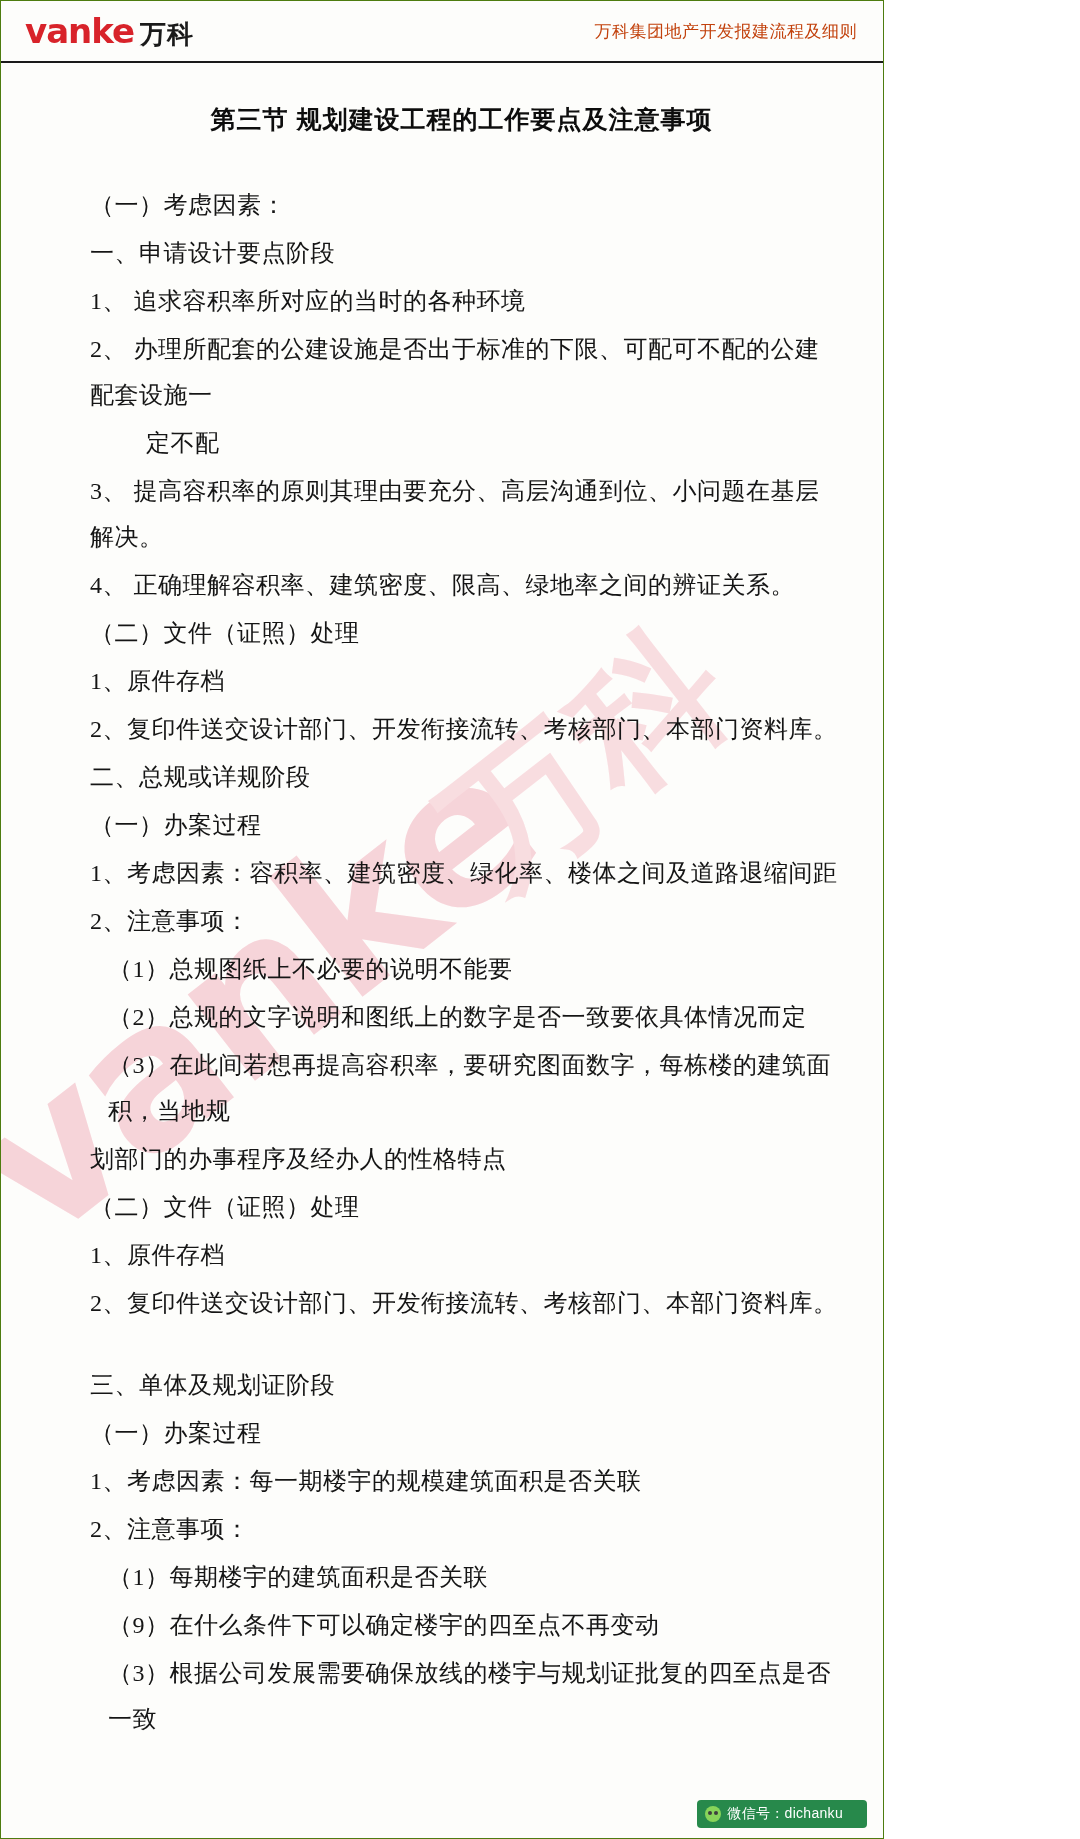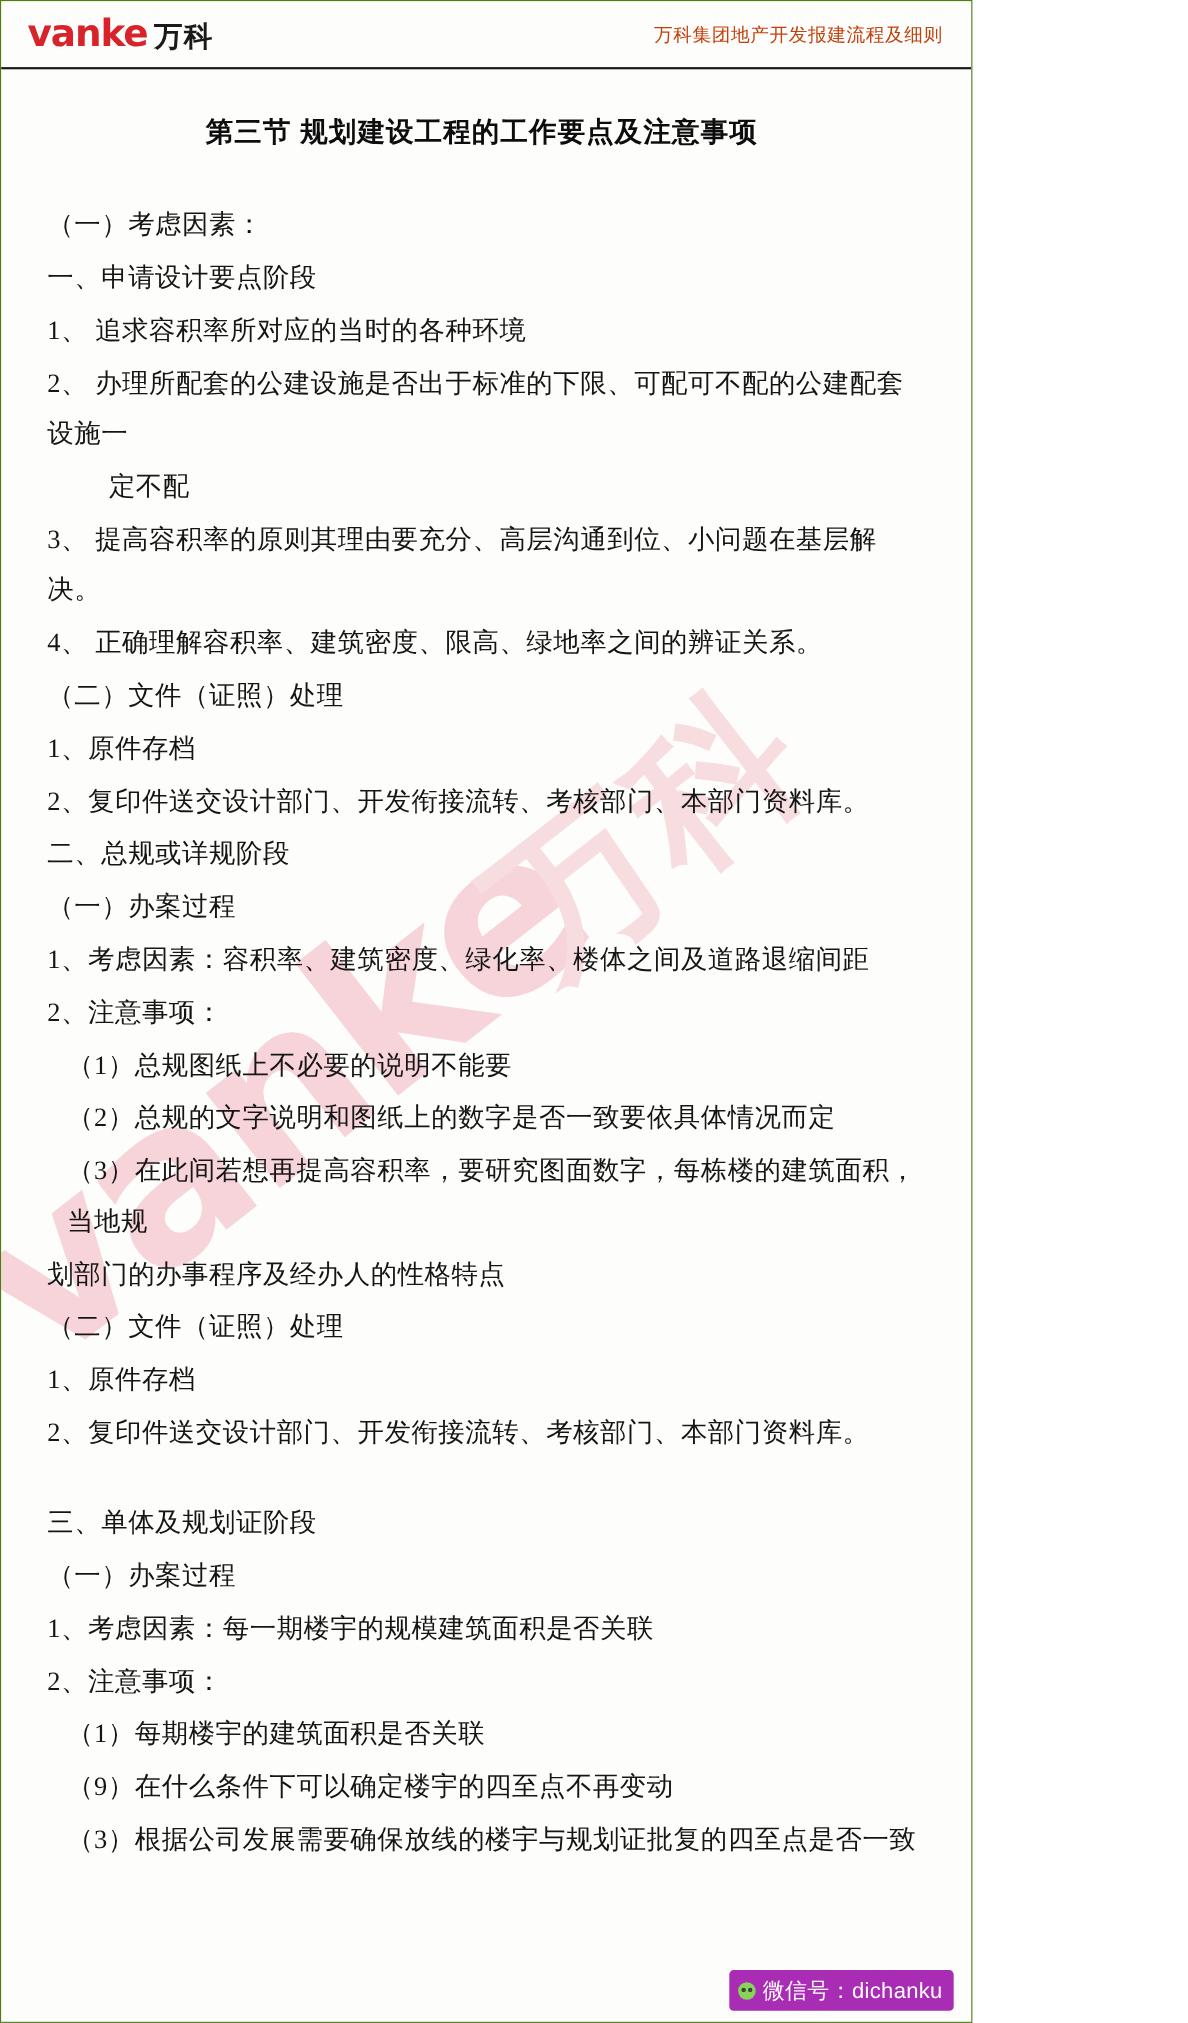--- a/index.html
+++ b/index.html
@@ -98,20 +98,21 @@
     color: #f5c3cb;
     font-family: "Liberation Sans", sans-serif;
     letter-spacing: 4px;
   }
 
   
   .content {
     position: relative;
     z-index: 2;
     padding: 26px 42px 0 34px;
+    margin-left: 47px;
   }
   .doc-title {
     text-align: center;
     font-family: "Liberation Sans", sans-serif;
     font-weight: bold;
     font-size: 25px;
     letter-spacing: 1px;
     margin: 14px 0 46px 0;
     color: #0d0d0d;
   }
@@ -145,26 +146,26 @@
 
   
   .footer-badge {
     position: absolute;
     right: 16px;
     bottom: 10px;
     z-index: 5;
     display: flex;
     align-items: center;
     gap: 6px;
-    background: #a21caf;
+    background: #15803d;
     color: #ffffff;
     border-radius: 4px;
-    padding: 5px 10px 5px 8px;
-    font-family: "Liberation Sans", sans-serif;
-    font-size: 20px;
+    padding: 5px 24px 5px 8px;
+    font-family: "Liberation Sans", sans-serif;
+    font-size: 14px;
     letter-spacing: 0.3px;
     opacity: 0.92;
   }
   .wechat-icon {
     display: inline-block;
     width: 16px;
     height: 16px;
     background: #7fd14d;
     border-radius: 50%;
     position: relative;

